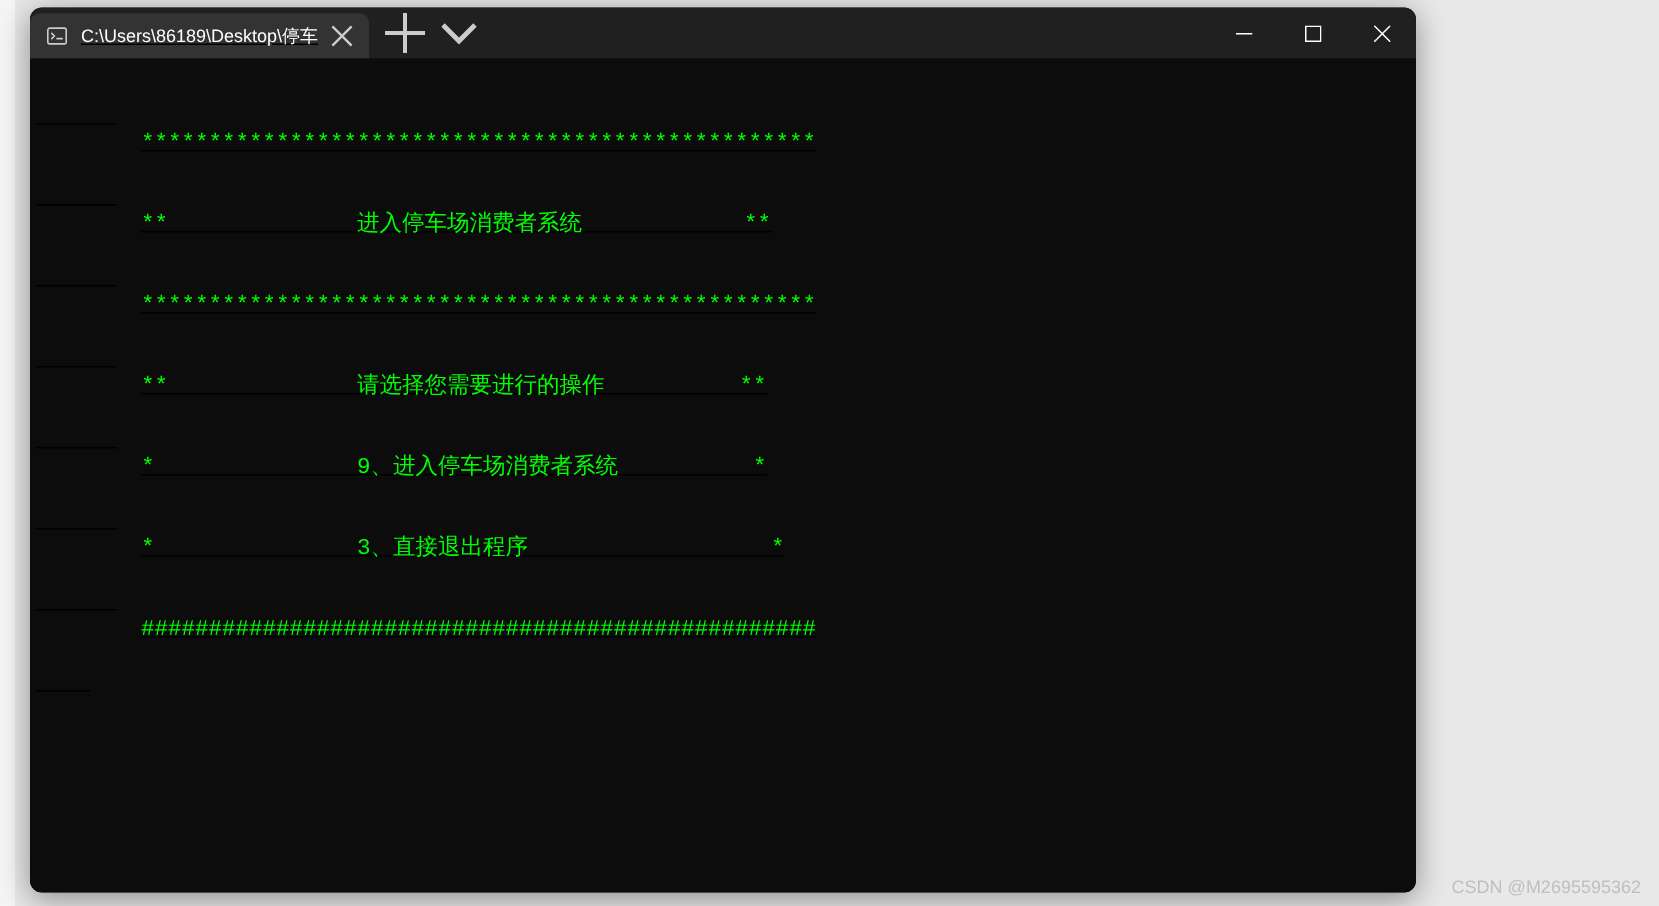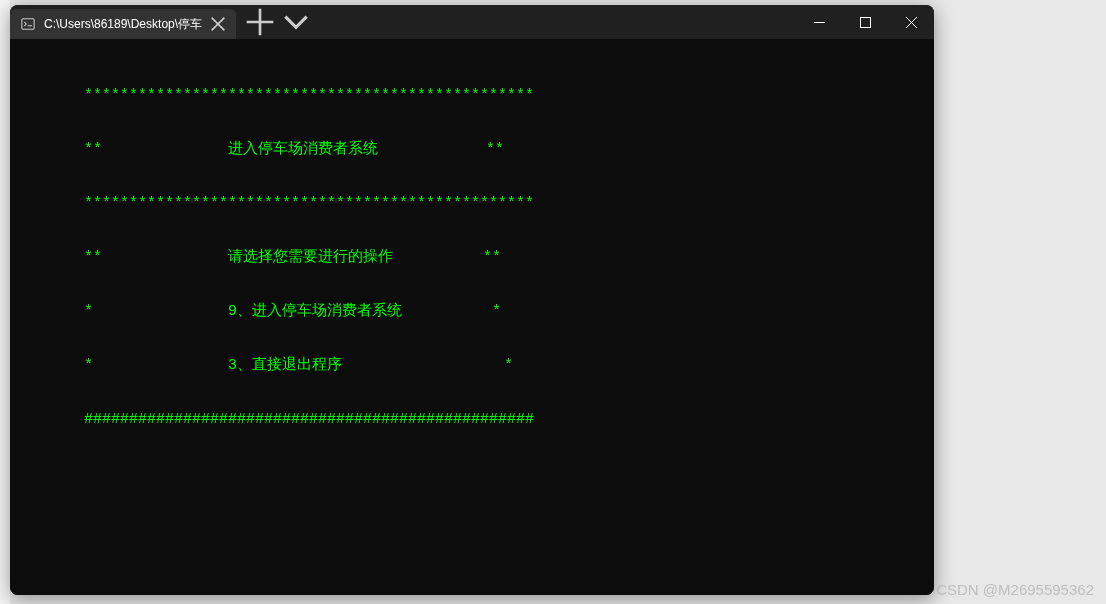--- a/index.html
+++ b/index.html
@@ -18,30 +18,31 @@
     .left-strip {
       position: absolute;
       left: 0;
       top: 0;
       width: 10px;
       height: 100%;
       background: #f5f5f5;
     }
     .window {
       position: absolute;
-      left: 10px;
+      left: 20px;
       top: 5px;
       width: 924px;
       height: 590px;
       background: #0c0c0c;
       border-radius: 8px;
       box-shadow: 0 4px 20px rgba(0,0,0,0.4);
       overflow: hidden;
       display: flex;
       flex-direction: column;
+      text-decoration: underline;
     }
     .titlebar {
       height: 34px;
       background: #202020;
       display: flex;
       align-items: stretch;
       user-select: none;
     }
     .tab {
       display: flex;
@@ -139,21 +140,21 @@
       height: 16px;
       background: #00ff00;
       margin-left: 2px;
       vertical-align: middle;
     }
     .watermark {
       position: absolute;
       right: 12px;
       bottom: 6px;
       color: #b8b8b8;
-      font-size: 15px;
+      font-size: 12px;
       font-family: Arial, sans-serif;
       opacity: 0.85;
       pointer-events: none;
     }
   </style>
 </head>
 <body>
 
 <div class="left-strip"></div>
 

